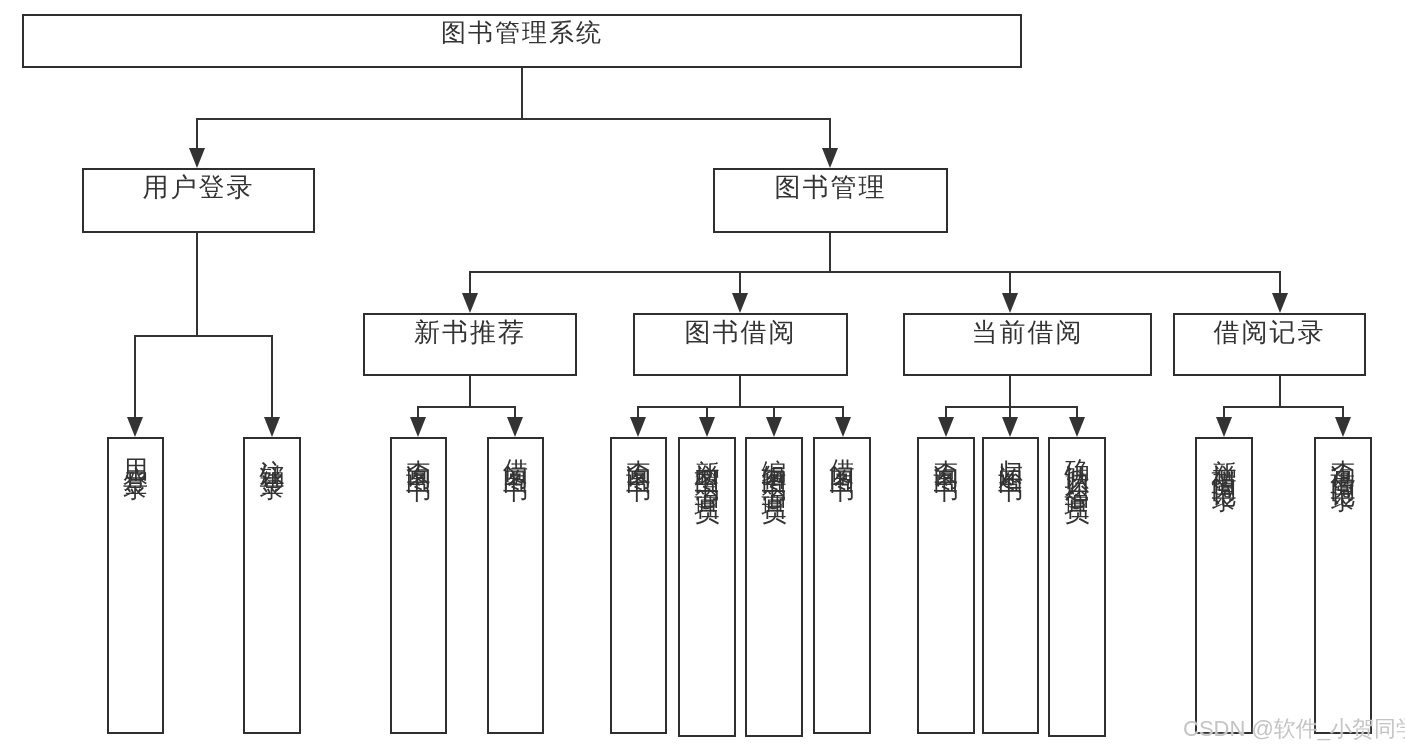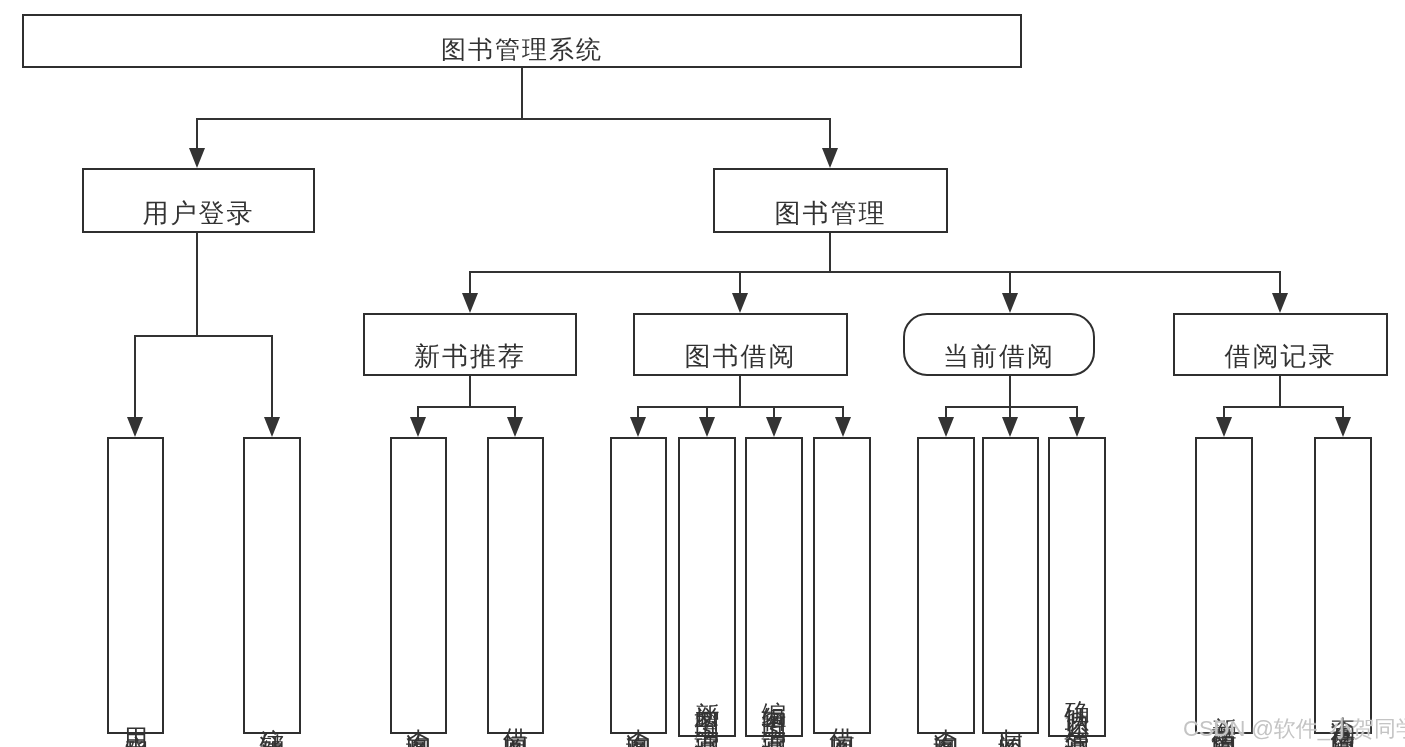--- a/index.html
+++ b/index.html
@@ -20,21 +20,21 @@
     left: 0; top: 0;
     width: 1405px;
     height: 747px;
   }
   .node {
     position: absolute;
     box-sizing: border-box;
     background: #ffffff;
     border: 2.5px solid #2f2f2f;
     display: flex;
-    align-items: flex-end;
+    align-items: flex-start;
     justify-content: center;
     color: #333333;
   }
   .hbox span {
     font-size: 26px;
     letter-spacing: 2px;
     white-space: nowrap;
   }
   .root-box span {
     font-size: 25px;
@@ -143,24 +143,24 @@
   <div class="node hbox" style="left:363px; top:313px; width:214px; height:63px;">
     <span>新书推荐</span>
   </div>
 
   <div class="node hbox" style="left:713px; top:168px; width:235px; height:65px;">
     <span>图书管理</span>
   </div>
   <div class="node hbox" style="left:633px; top:313px; width:215px; height:63px;">
     <span>图书借阅</span>
   </div>
-  <div class="node hbox" style="left:903px; top:313px; width:192px; height:63px;border-radius:24px;">
+  <div class="node hbox" style="left:903px; top:313px; width:249px; height:63px;">
     <span>当前借阅</span>
   </div>
-  <div class="node hbox" style="left:1173px; top:313px; width:215px; height:63px;">
+  <div class="node hbox" style="left:1173px; top:313px; width:193px; height:63px;">
     <span>借阅记录</span>
   </div>
 
   <div class="node vbox" style="left:107px; top:437px; width:57px; height:297px;">
     <span>用户登录</span>
   </div>
   <div class="node vbox" style="left:243px; top:437px; width:58px; height:297px;">
     <span>注销登录</span>
   </div>
 

